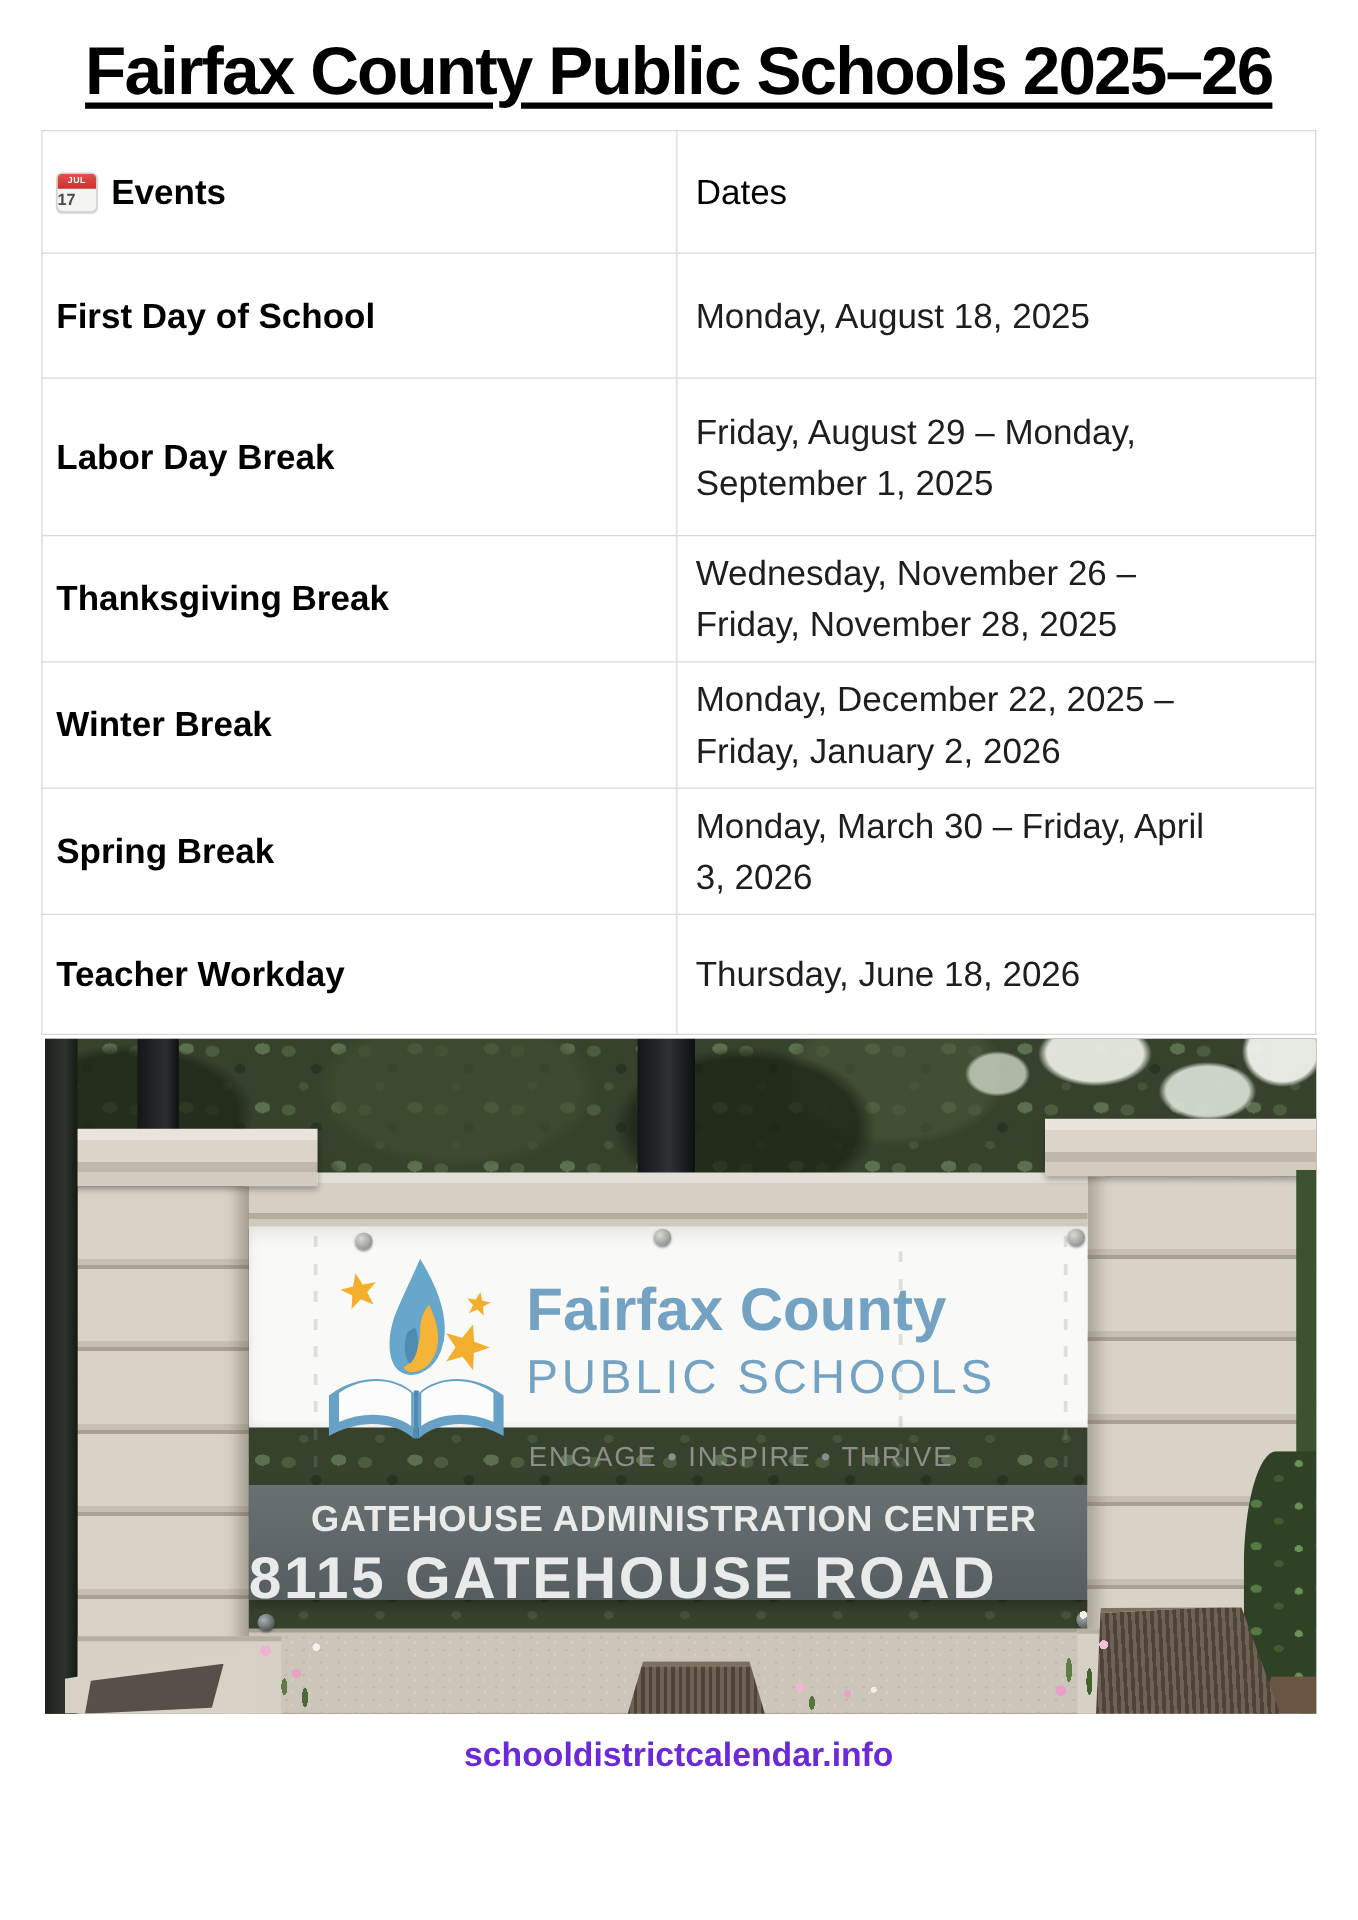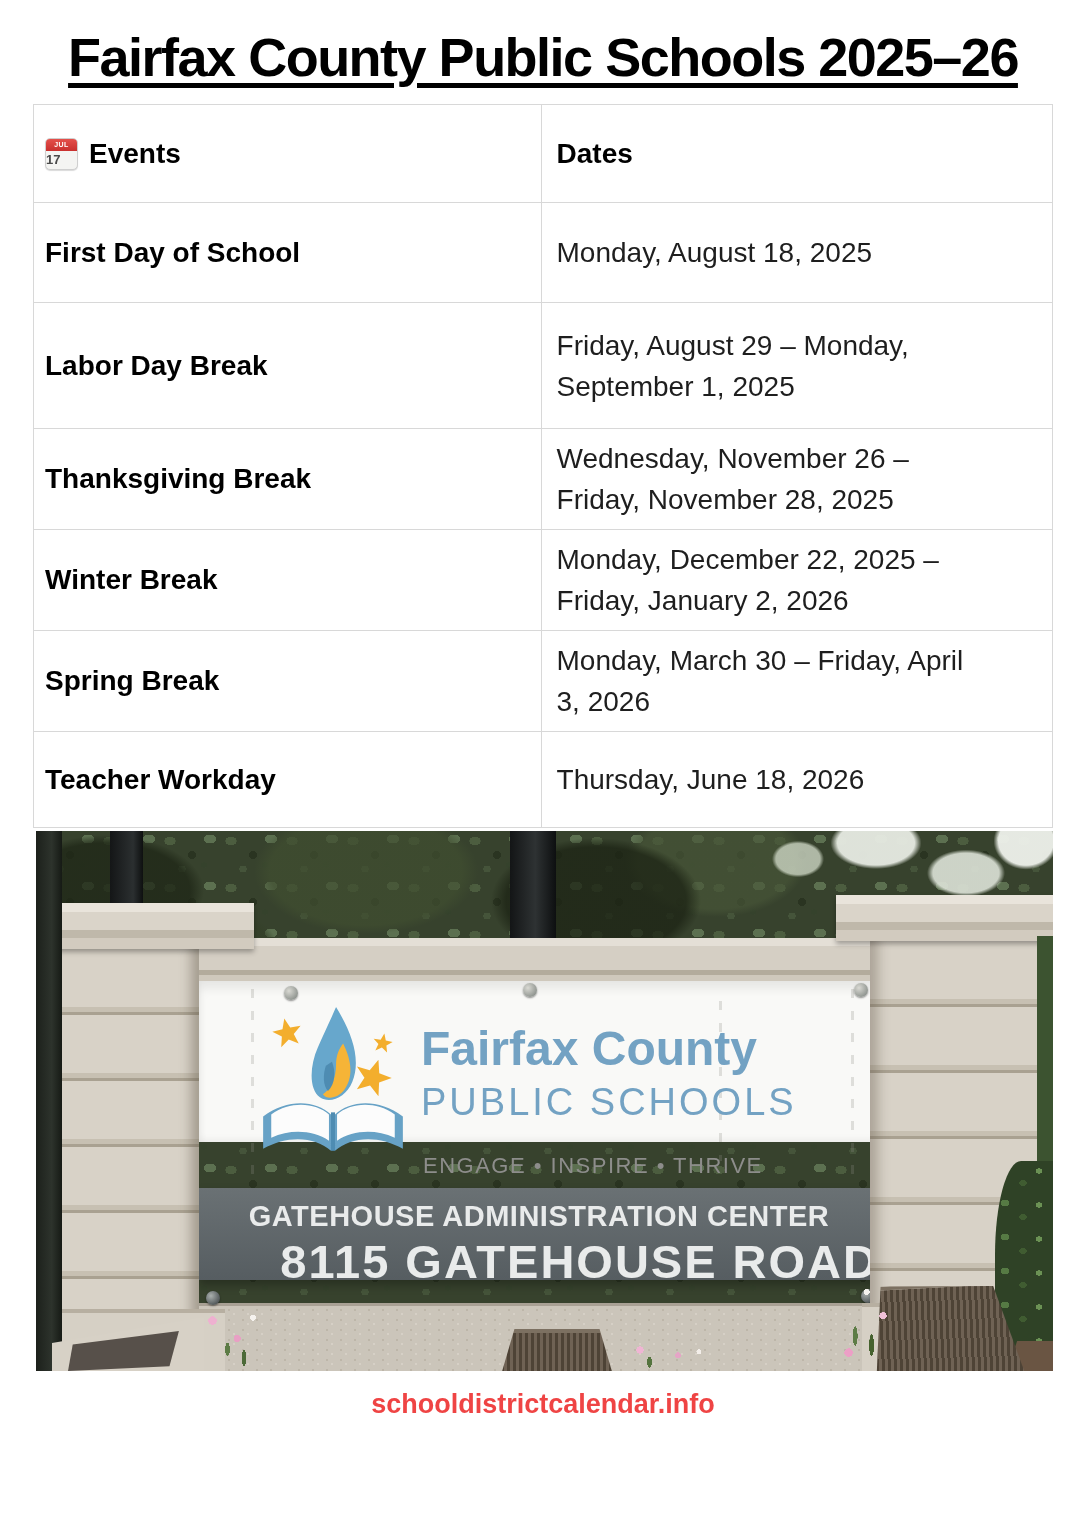--- a/index.html
+++ b/index.html
@@ -11,21 +11,21 @@
     letter-spacing:-1.5px;color:#000;
     text-decoration:underline;text-decoration-thickness:5px;text-underline-offset:7px;}
 
   
   table.events{border-collapse:collapse;margin:16px 33px 0;width:1020px;table-layout:fixed;}
   table.events td,table.events th{border:1px solid #d8d8d8;vertical-align:middle;
     text-align:left;font-size:28px;}
   th.ev,td.ev{width:50%;padding-left:11px;font-weight:bold;color:#000;}
   th.dt,td.dt{width:50%;padding-left:15px;font-weight:normal;color:#1e1e1e;
     white-space:pre-line;line-height:41px;}
-  th.dt{font-weight:bold;color:#000;}
+  th.dt{font-weight:normal;color:#000;}
 
   
   .cal{display:inline-block;width:31px;height:30px;border-radius:5px;background:#f4f4f2;
     border:1px solid #cfcfcf;overflow:hidden;margin-right:11px;vertical-align:-7px;
     box-shadow:0 1px 1px rgba(0,0,0,.15);}
   .cal-top{display:block;height:12px;background:linear-gradient(180deg,#e4504b,#c9302e);
     color:#fff;font-size:7px;font-weight:bold;line-height:12px;text-align:center;letter-spacing:.5px;}
   .cal-day{display:block;height:18px;color:#4a4a4a;font-size:13px;font-weight:bold;
     line-height:18px;}
 
@@ -75,21 +75,21 @@
   .fcps-line1{left:222px;top:40px;font-size:48px;font-weight:bold;color:#73a2c3;letter-spacing:0;}
   .fcps-line2{left:222px;top:100px;font-size:38px;color:#73a2c3;letter-spacing:3px;}
   .fcps-line3{left:224px;top:144px;font-size:22px;color:#8d8d8b;letter-spacing:1.5px;margin-top:28px;}
   .fcps-icon{left:58px;top:22px;}
 
   .sign-gray{left:163px;top:357px;width:680px;height:92px;color:#e9ebeb;
     background:linear-gradient(180deg,#6a7174 0 30%,#5c6367 30% 75%,#525estry 100%);
     background:linear-gradient(180deg,#6a7174,#565d61);
     box-shadow:0 5px 9px rgba(0,0,0,.28);}
   .band-line1{left:0;top:12px;width:680px;text-align:center;font-size:29px;font-weight:bold;letter-spacing:.5px;}
-  .band-line2{left:0;top:46px;width:680px;text-align:right;font-size:47px;font-weight:bold;letter-spacing:2px;}
+  .band-line2{left:0;top:46px;width:680px;text-align:left;font-size:47px;font-weight:bold;letter-spacing:2px;}
 
   .screw{width:14px;height:14px;border-radius:50%;
     background:radial-gradient(circle at 35% 35%,#d9d9d3,#8f948f 75%);
     box-shadow:0 1px 2px rgba(0,0,0,.45);}
   .screw.dark{background:radial-gradient(circle at 35% 35%,#aab0ae,#4c5254 78%);}
 
   
   .cap{background:linear-gradient(180deg,#e9e4db 0 20%,#dad4c9 20% 58%,#bfb8aa 58% 76%,#d2cbbf 76%);
     box-shadow:0 3px 5px rgba(0,0,0,.3);}
   .pbody{background:repeating-linear-gradient(180deg,#d8d2c7 0 58px,#c7c0b2 58px 63px,#a9a191 63px 66px);}
@@ -136,21 +136,21 @@
     radial-gradient(5px 5px at 60% 55%,#e5a5c6 0 60%,transparent 61%),
     radial-gradient(4px 4px at 82% 45%,#f3eee9 0 60%,transparent 61%);}
   .flowers-3{left:788px;top:448px;width:82px;height:92px;background-image:
     radial-gradient(4px 16px at 38% 62%,#5d7c46 0 60%,transparent 61%),
     radial-gradient(4px 18px at 58% 72%,#46622f 0 60%,transparent 61%),
     radial-gradient(5px 5px at 52% 14%,#f5f2ee 0 60%,transparent 61%),
     radial-gradient(7px 7px at 30% 80%,#ec9fc6 0 60%,transparent 61%),
     radial-gradient(6px 6px at 72% 40%,#f0c0d8 0 60%,transparent 61%);}
 
   
-  .footer{margin-top:18px;text-align:center;font-size:27px;font-weight:bold;color:#ef4444;}
+  .footer{margin-top:18px;text-align:center;font-size:27px;font-weight:bold;color:#6d28d9;}
 </style>
 </head>
 <body>
 
 <h1 class="page-title">Fairfax County Public Schools 2025–26</h1>
 
 <table class="events">
   <tbody>
       <tr style="height:98px">
     <th class="ev">

